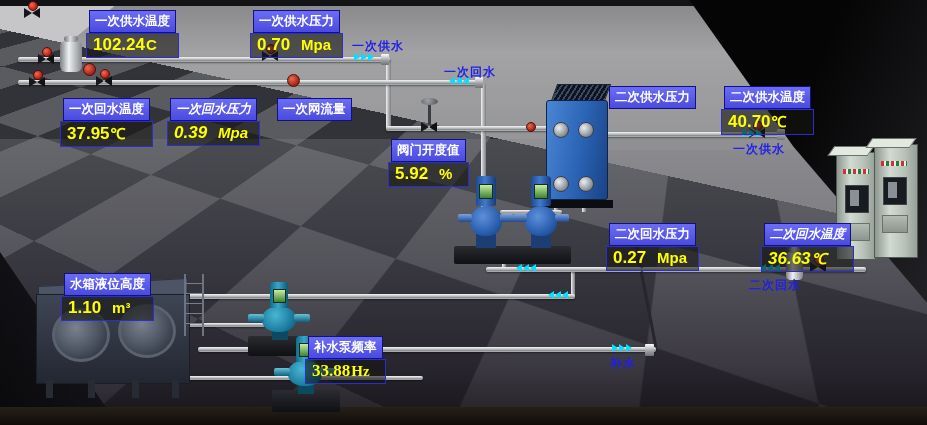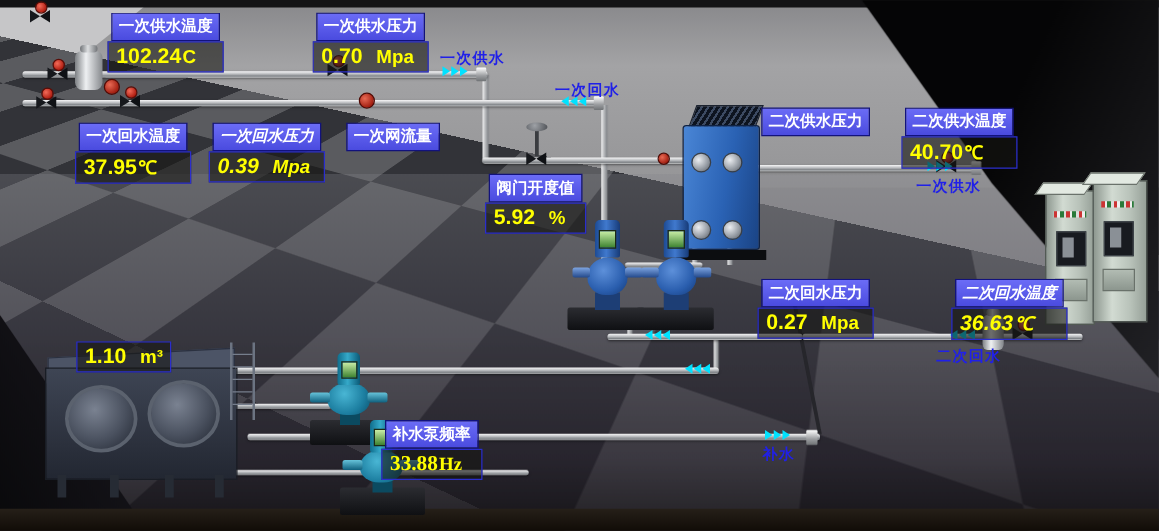--- a/index.html
+++ b/index.html
@@ -357,20 +357,21 @@
   </div>
   <div class="sensor" style="left:606px;top:223px;">
     <div class="hd">二次回水压力</div>
     <div class="val"><span class="v">0.27</span><span class="u">Mpa</span></div>
   </div>
   <div class="sensor" style="left:761px;top:223px;font-style:italic;">
     <div class="hd">二次回水温度</div>
     <div class="val"><span class="v">36.63</span><span class="u tight">℃</span></div>
   </div>
   <div class="sensor" style="left:61px;top:273px;">
+    <div class="hd">水箱液位高度</div>
     <div class="val"><span class="v">1.10</span><span class="u">m³</span></div>
   </div>
   <div class="sensor" style="left:305px;top:336px;font-family:Liberation Serif, serif;">
     <div class="hd">补水泵频率</div>
     <div class="val"><span class="v">33.88</span><span class="u tight">Hz</span></div>
   </div>
 
 </div>
 
 </body></html>

